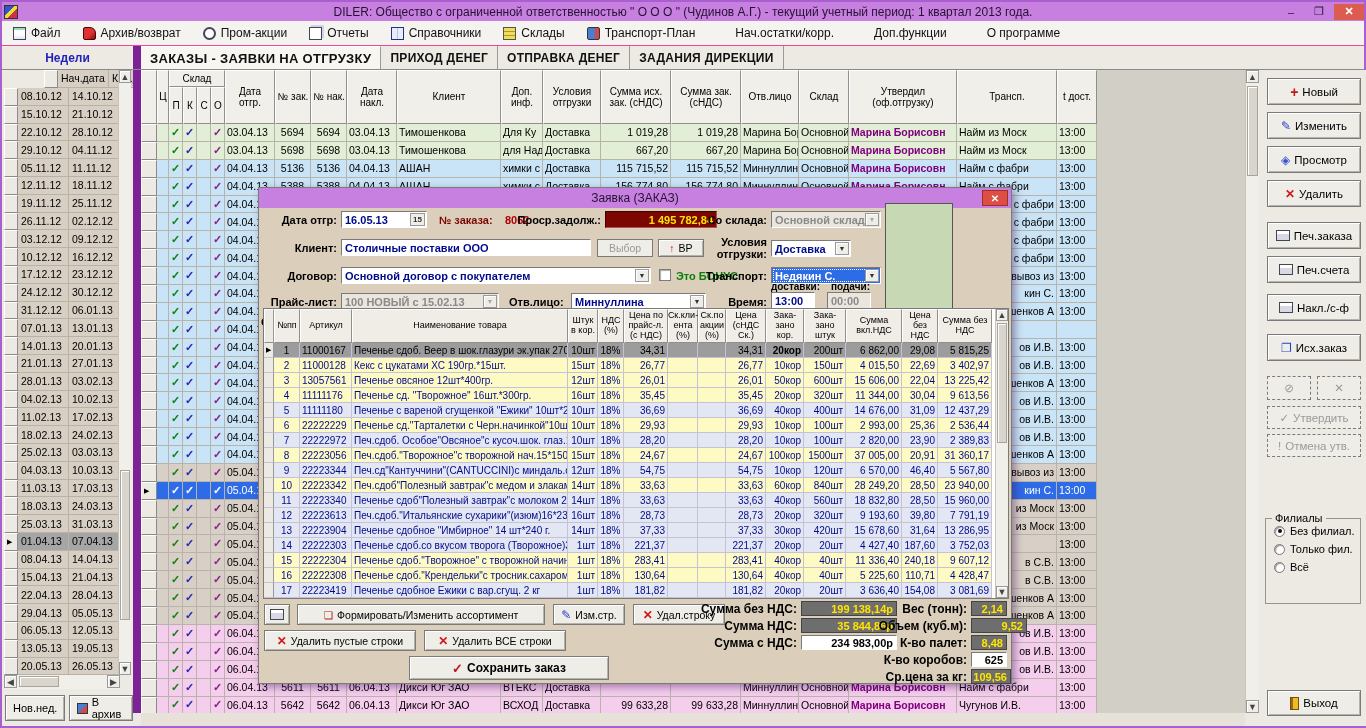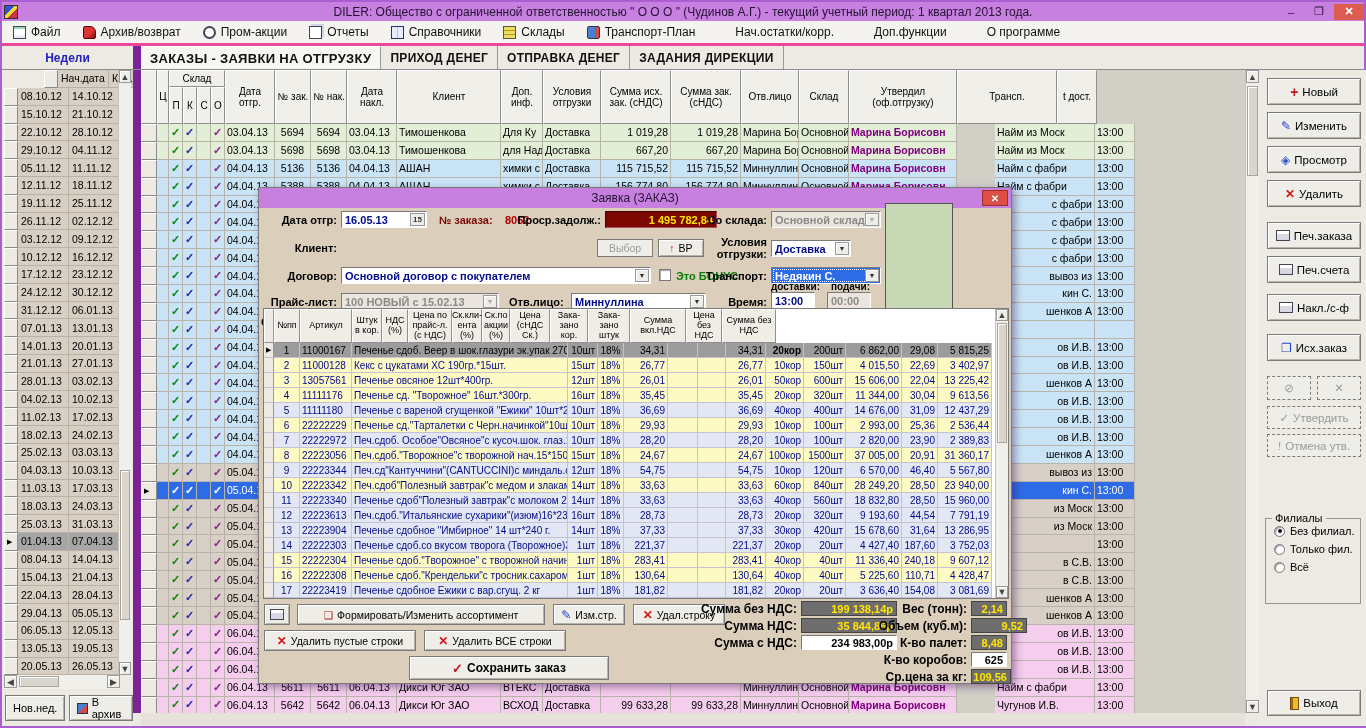--- a/index.html
+++ b/index.html
@@ -9,21 +9,21 @@
 
 
 .titlebar { position:absolute; left:0; top:0; right:0; height:19px; background:#c77fe0; display:flex; align-items:center; }
 .app-ico { width:14px; height:14px; margin-left:2px; background:linear-gradient(135deg,#3355cc 40%,#eedd33 40%,#eedd33 60%,#cc3344 60%); border:1px solid #333; }
 .tb-title { position:absolute; left:0; right:0; text-align:center; font-size:12px; color:#241232; }
 .tb-btns { margin-left:auto; display:flex; align-items:center; gap:2px; z-index:2; }
 .tb-btn { width:26px; height:16px; display:flex; align-items:center; justify-content:center; font-size:11px; color:#2a1638; }
 .tb-close { width:30px; background:#dd5c52; color:#fff; font-weight:bold; }
 
 
-.menubar { position:absolute; left:0; top:19px; right:0; height:25px; background:#f4f3f0; border-bottom:3px solid #ec4899; display:flex; align-items:center; }
+.menubar { position:absolute; left:0; top:19px; right:0; height:25px; background:#f4f3f0; border-bottom:1px solid #ec4899; display:flex; align-items:center; }
 .menu-item { display:flex; align-items:center; gap:5px; padding:0 11px; font-size:12px; color:#111; height:100%; }
 .mi { width:13px; height:13px; display:inline-block; flex:none; }
 .file-icon { background:linear-gradient(#fff 60%,#dfe6f5); border:1px solid #445; box-shadow:inset 0 2px 0 #9db; }
 .archive-icon { background:linear-gradient(135deg,#d33 55%,#801010); border:1px solid #500; border-radius:2px 6px 2px 2px; }
 .promo-icon { background:#fff; border:2px solid #445; border-radius:50%; }
 .reports-icon { background:#fff; border:1px solid #445; box-shadow:2px -2px 0 -0px #cdd5ea; }
 .reference-icon { background:linear-gradient(90deg,#e8ecff 48%,#99a 52%,#e8ecff 55%); border:1px solid #237; }
 .warehouse-icon { background:repeating-linear-gradient(#eedc60 0 3px,#b49a20 3px 4px); border:1px solid #554; }
 .transport-icon { background:linear-gradient(90deg,#4a7fd0 60%,#d04a4a 60%); border:1px solid #334; border-radius:2px; }
 
@@ -67,21 +67,21 @@
 .ghg-sub .ghc { width:14px; }
 .g-rows { position:absolute; top:54px; left:0; }
 .g-row { display:flex; height:17.9px; }
 .gc { flex:none; font-size:10.5px; color:#000; border-right:1px solid #b9b4aa; border-bottom:1px solid #b9b4aa; display:flex; align-items:center; padding:0 2px; overflow:hidden; white-space:nowrap; }
 .w-m { width:16px; background:#eceae3; border:1px solid; border-color:#fff #8a8a8a #8a8a8a #fff; }
 .w-c { width:12px; } .w-ck { width:14px; justify-content:center; }
 .w-d { width:50px; } .w-n { width:36px; justify-content:center; }
 .w-cl { width:104px; } .w-di { width:42px; } .w-cond { width:58px; }
 .w-s { width:70px; } .w-resp { width:58px; } .w-skl { width:50px; }
 .w-app { width:108px; font-weight:bold; color:#800080; }
-.w-tr { width:100px;margin-left:38px; } .w-t { width:40px; }
+.w-tr { width:100px; } .w-t { width:40px; }
 .r { justify-content:flex-end; }
 .ckg::before { content:"✓"; color:#128212; font-weight:bold; font-size:11px; }
 .ckb::before { content:"✓"; color:#2a2ab2; font-weight:bold; font-size:11px; }
 .ckv::before { content:"✓"; color:#8c1f8c; font-weight:bold; font-size:11px; }
 .bg-g .gc:not(.w-m) { background:#e2eed6; }
 .bg-b .gc:not(.w-m) { background:#c9e4f6; }
 .bg-t .gc:not(.w-m) { background:#d8d0c6; }
 .bg-p .gc:not(.w-m) { background:#f5cded; }
 .g-row.sel .gc:not(.w-m) { background:#2e6be6; color:#fff; }
 .g-row.sel .ckg::before, .g-row.sel .ckb::before, .g-row.sel .ckv::before { color:#fff; }
@@ -1348,20 +1348,21 @@
     <div class="lbl" style="left:246px;top:26px;color:#b00000">8062</div>
     <div class="lbl r" style="left:256px;top:26px;width:86px">Проср.задолж.:</div>
     <div class="fld debt" style="left:346px;top:23px;width:112px">1 495 782,84</div>
     <div class="lbl r" style="left:440px;top:26px;width:68px">Со склада:</div>
     <div class="fld dis" style="left:512px;top:23px;width:110px">
         <span>Основной склад</span>
         <span class="dd-btn dis">▼</span>
       </div>
 
     <div class="lbl r" style="left:6px;top:54px;width:72px">Клиент:</div>
+    <div class="fld" style="left:82px;top:51px;width:250px">Столичные поставки ООО</div>
     <div class="dlg-btn dis" style="left:338px;top:51px;width:56px;height:18px">
         <span>Выбор</span>
       </div>
     <div class="dlg-btn" style="left:399px;top:51px;width:46px;height:18px">
         <span style="color:#d01818;font-weight:bold">↑</span>
         <span>ВР</span>
       </div>
     <div class="lbl r" style="left:430px;top:48px;width:78px;white-space:normal;line-height:1.1">Условия отгрузки:</div>
     <div class="fld" style="left:512px;top:52px;width:80px">
         <span>Доставка</span>
@@ -1408,20 +1409,21 @@
     <div class="chk" style="left:518px;top:127px"></div>
     <div class="lbl" style="left:534px;top:128px;color:#800080">Фабрика</div>
     <div class="lbl" style="left:588px;top:128px;font-weight:normal">Доп.инф.:</div>
     <div class="fld" style="left:640px;top:125px;width:108px;font-weight:normal">москва</div>
 
     <div class="ptable">
       <div class="ph">
         <div class="phc pw-m"></div>
         <div class="phc" style="width:26px">№пп</div>
         <div class="phc" style="width:52px">Артикул</div>
+        <div class="phc" style="width:216px">Наименование товара</div>
         <div class="phc" style="width:30px">Штук в кор.</div>
         <div class="phc" style="width:26px">НДС (%)</div>
         <div class="phc" style="width:44px">Цена по прайс-л. (с НДС)</div>
         <div class="phc" style="width:30px">Ск.кли- ента (%)</div>
         <div class="phc" style="width:28px">Ск.по акции (%)</div>
         <div class="phc" style="width:40px">Цена (сНДС Ск.)</div>
         <div class="phc" style="width:38px">Зака- зано кор.</div>
         <div class="phc" style="width:42px">Зака- зано штук</div>
         <div class="phc" style="width:56px">Сумма вкл.НДС</div>
         <div class="phc" style="width:36px">Цена без НДС</div>
@@ -1634,21 +1636,21 @@
             <div class="pc pw-name">Печ.сдоб."Итальянские сухарики"(изюм)16*230г.</div>
             <div class="pc pw-pk">16шт</div>
             <div class="pc pw-nds">18%</div>
             <div class="pc pw-pr">28,73</div>
             <div class="pc pw-sk1"></div>
             <div class="pc pw-sk2"></div>
             <div class="pc pw-pr2">28,73</div>
             <div class="pc pw-kor">20кор</div>
             <div class="pc pw-sht">320шт</div>
             <div class="pc pw-sum">9 193,60</div>
-            <div class="pc pw-pb">44,54</div>
+            <div class="pc pw-pb">39,80</div>
             <div class="pc pw-sb">7 791,19</div>
           </div>
 
           <div class="p-row hl-b">
             <div class="pc pw-m mk"></div>
             <div class="pc pw-n">13</div>
             <div class="pc pw-art">22223904</div>
             <div class="pc pw-name">Печенье сдобное "Имбирное" 14 шт*240 г.</div>
             <div class="pc pw-pk">14шт</div>
             <div class="pc pw-nds">18%</div>

